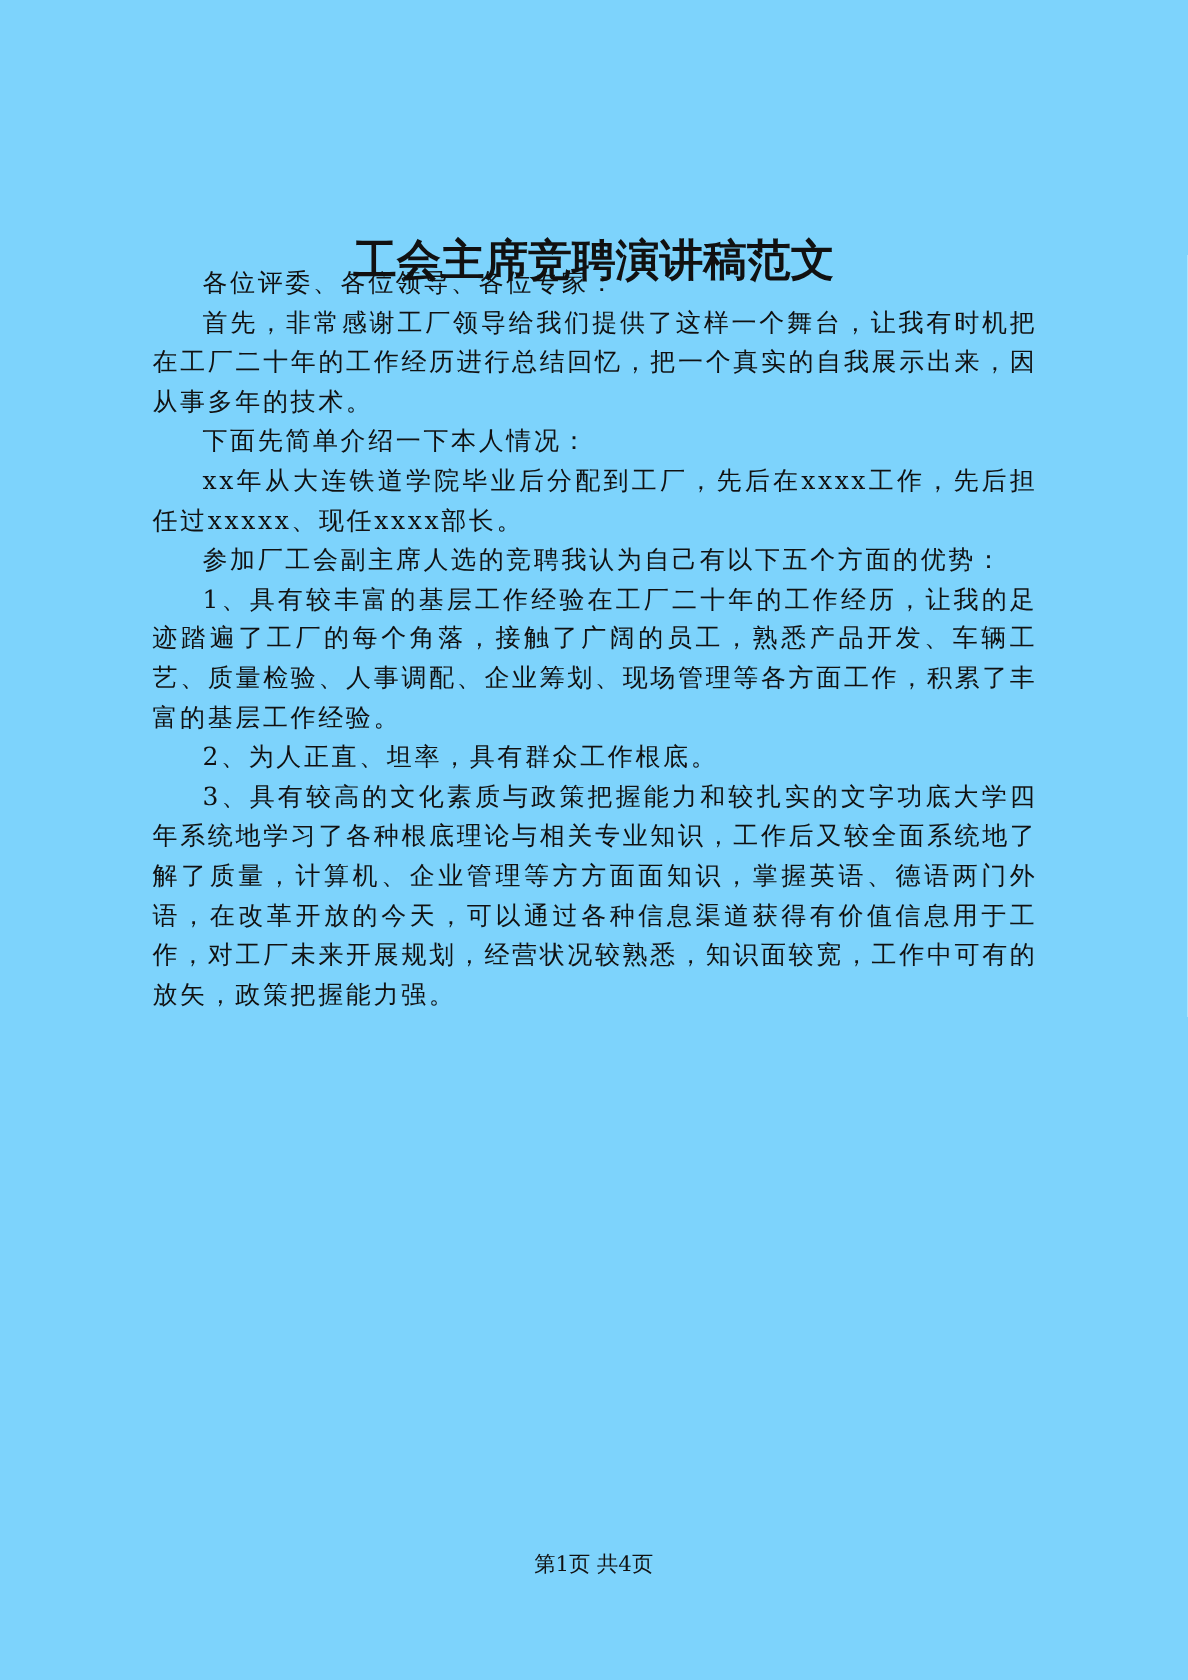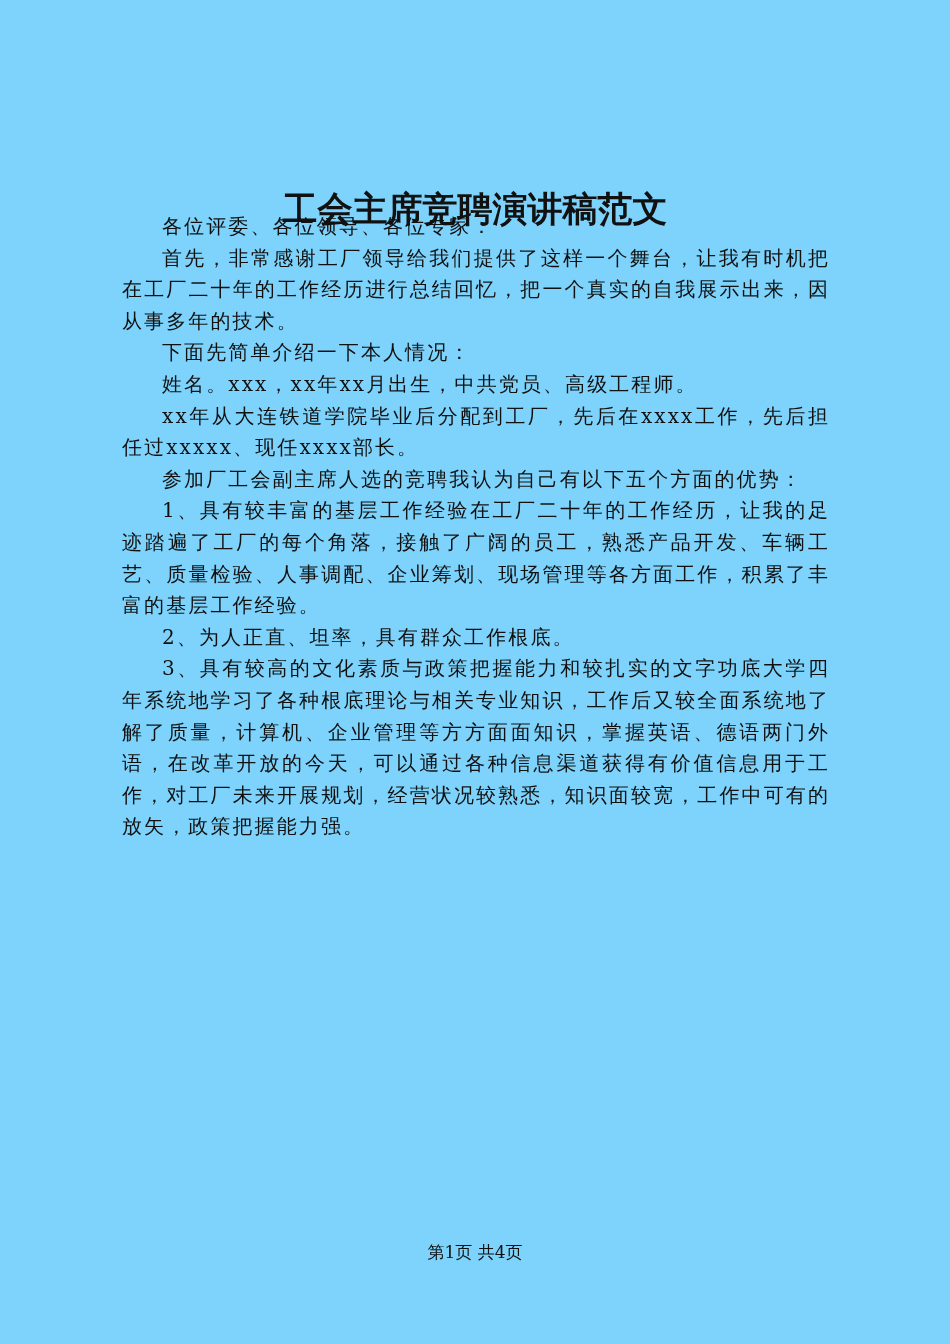--- a/index.html
+++ b/index.html
@@ -18,21 +18,20 @@
 </head>
 <body>
 
 <div class="page">
   <div class="title">工会主席竞聘演讲稿范文</div>
 
   <div class="body">
     <p class="p">各位评委、各位领导、各位专家：</p>
     <p class="p">首先，非常感谢工厂领导给我们提供了这样一个舞台，让我有时机把在工厂二十年的工作经历进行总结回忆，把一个真实的自我展示出来，因从事多年的技术。</p>
     <p class="p">下面先简单介绍一下本人情况：</p>
-    <p class="p">姓名。xxx，xx年xx月出生，中共党员、高级工程师。</p>
     <p class="p">xx年从大连铁道学院毕业后分配到工厂，先后在xxxx工作，先后担任过xxxxx、现任xxxx部长。</p>
     <p class="p">参加厂工会副主席人选的竞聘我认为自己有以下五个方面的优势：</p>
     <p class="p">1、具有较丰富的基层工作经验在工厂二十年的工作经历，让我的足迹踏遍了工厂的每个角落，接触了广阔的员工，熟悉产品开发、车辆工艺、质量检验、人事调配、企业筹划、现场管理等各方面工作，积累了丰富的基层工作经验。</p>
     <p class="p">2、为人正直、坦率，具有群众工作根底。</p>
     <p class="p">3、具有较高的文化素质与政策把握能力和较扎实的文字功底大学四年系统地学习了各种根底理论与相关专业知识，工作后又较全面系统地了解了质量，计算机、企业管理等方方面面知识，掌握英语、德语两门外语，在改革开放的今天，可以通过各种信息渠道获得有价值信息用于工作，对工厂未来开展规划，经营状况较熟悉，知识面较宽，工作中可有的放矢，政策把握能力强。</p>
   </div>
 
   <div class="footer">第1页 共4页</div>
 </div>
 

